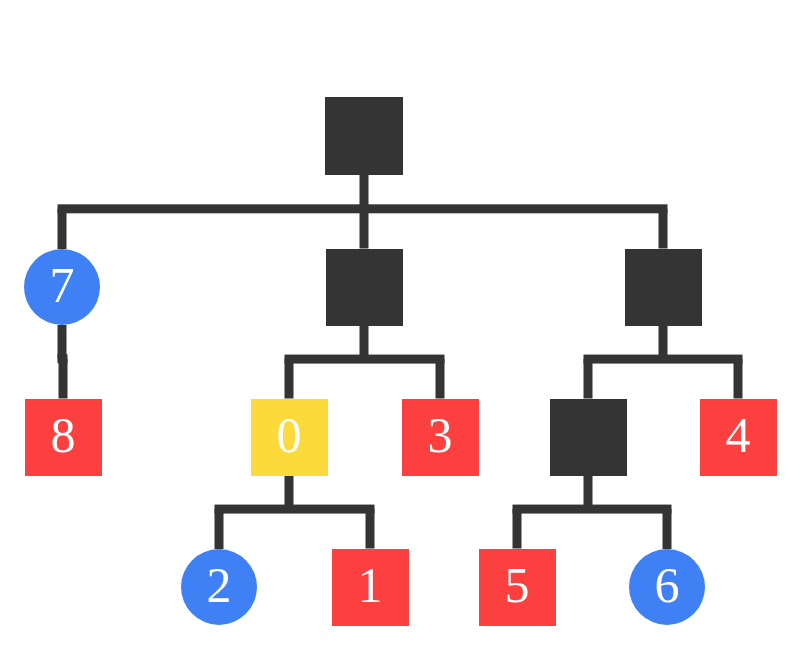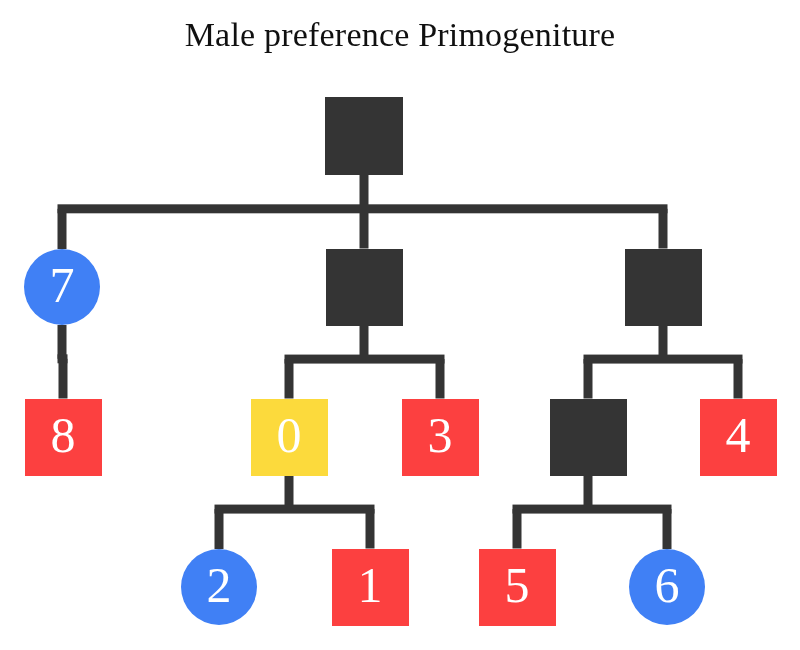--- a/index.html
+++ b/index.html
@@ -57,21 +57,20 @@
     user-select: none;
     position: relative;
     top: -2px;
   }
 </style>
 </head>
 <body>
 
 <div id="root-canvas">
 
-  <div id="diagram-title">Male preference Primogeniture</div>
 
   <svg id="edge-layer" viewBox="0 0 800 650" width="800" height="650">
       <rect x="359.5" y="175" width="9" height="33.81" fill="#343434"></rect>
       <rect x="57.5" y="204.31" width="610" height="9" fill="#343434"></rect>
       <rect x="57.5" y="208.81" width="9" height="40.19" fill="#343434"></rect>
       <rect x="359.5" y="208.81" width="9" height="39.69" fill="#343434"></rect>
       <rect x="658.5" y="208.81" width="9" height="39.69" fill="#343434"></rect>
       <rect x="57.5" y="325" width="9" height="33.81" fill="#343434"></rect>
       <rect x="57.5" y="354.31" width="10" height="9" fill="#343434"></rect>
       <rect x="58.5" y="358.81" width="9" height="39.69" fill="#343434"></rect>

